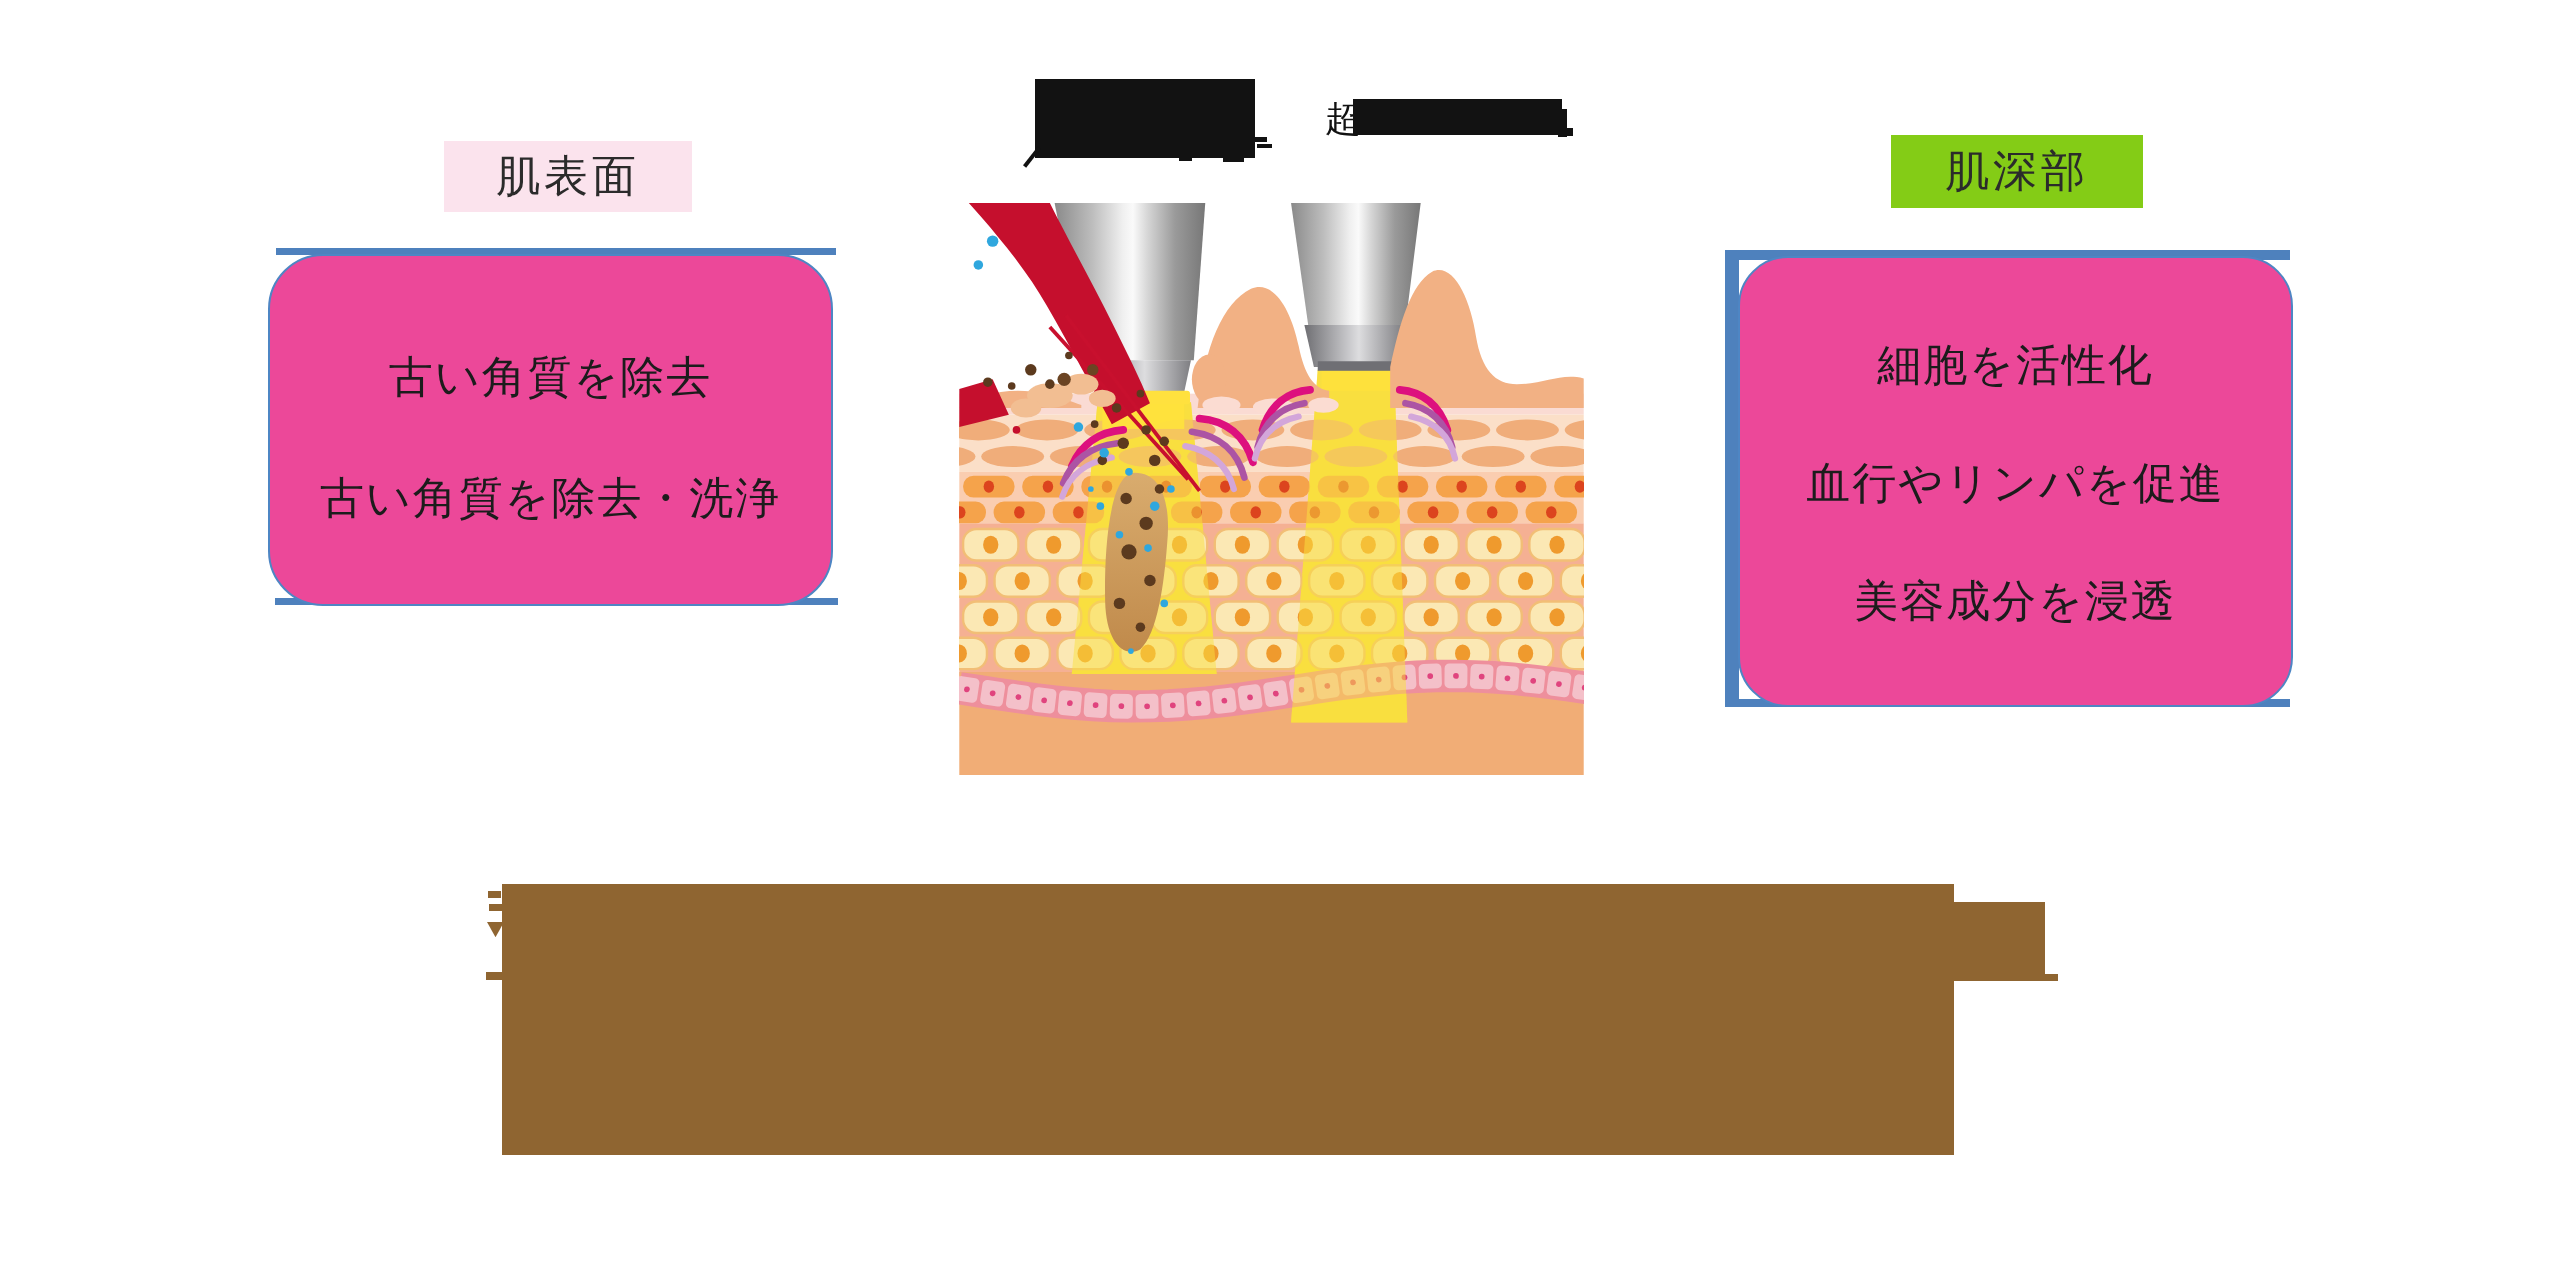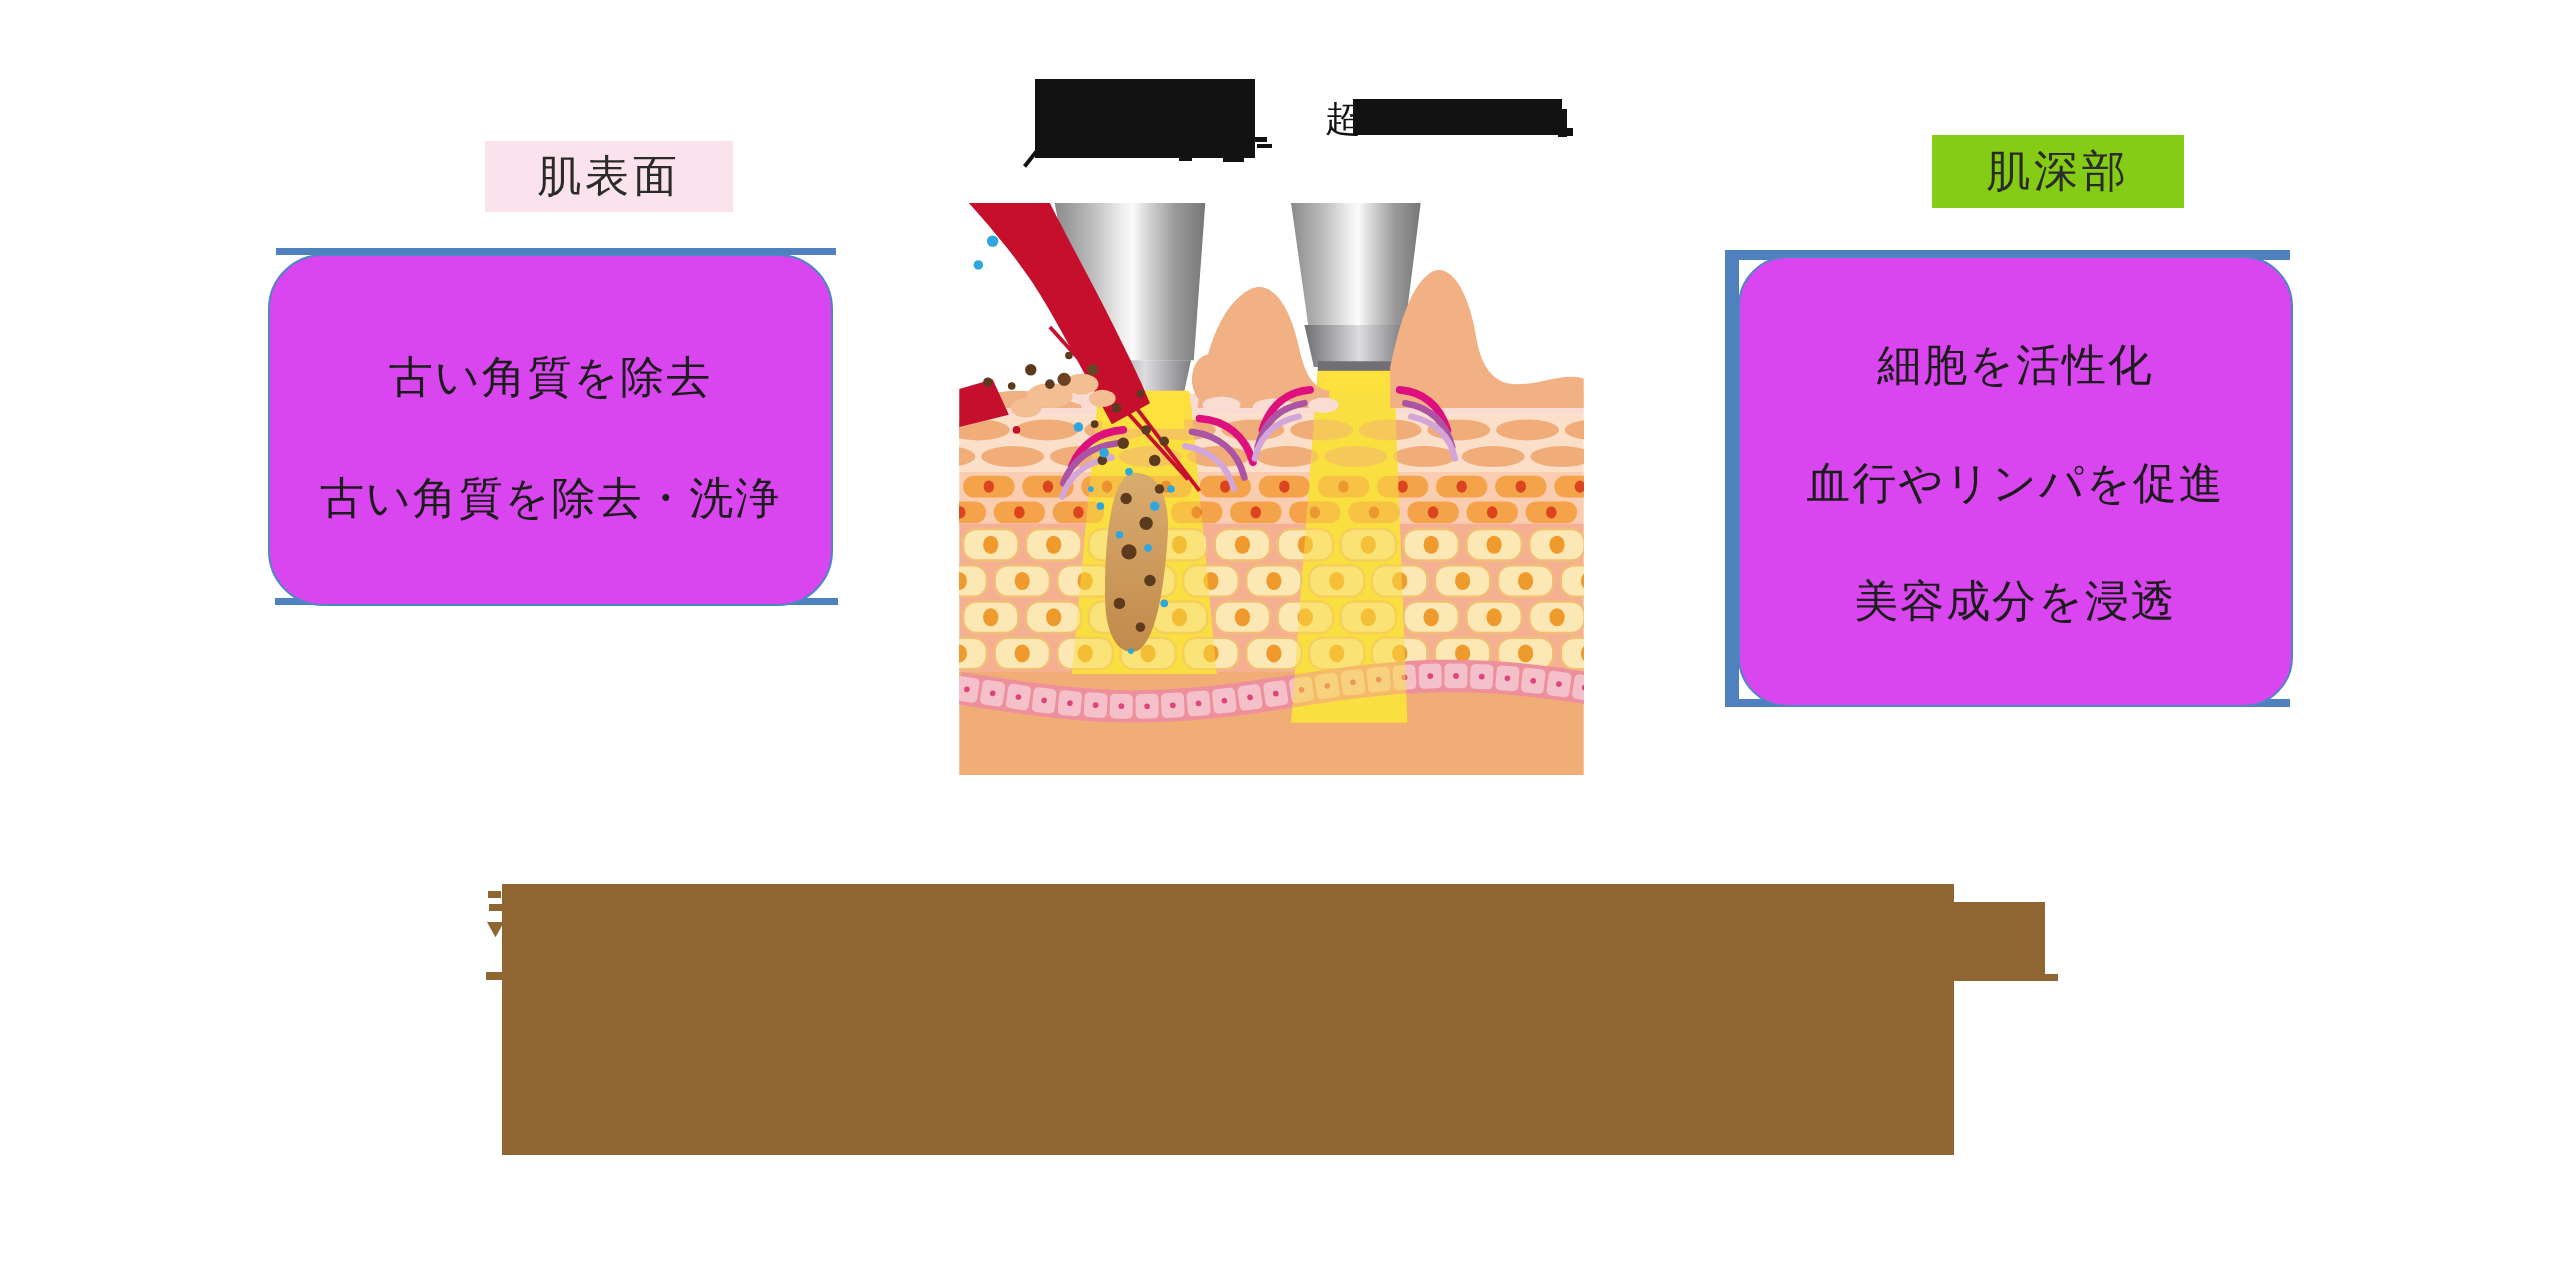--- a/index.html
+++ b/index.html
@@ -1,27 +1,27 @@
 <!DOCTYPE html>
 <html><head>
 <meta charset="utf-8">
 <style>
   html,body{margin:0;padding:0;background:#fff;}
   #stage{position:relative;width:2576px;height:1262px;background:#fff;overflow:hidden;
          font-family:"Liberation Sans",sans-serif;}
   .abs{position:absolute;}
   .pink-label{display:flex;align-items:center;justify-content:center;
-              font-size:44px;letter-spacing:3.8px;color:#2b2b2b;font-weight:500;margin-left:41px;}
+              font-size:44px;letter-spacing:3.8px;color:#2b2b2b;font-weight:500;}
   .callout-line{font-size:44px;font-weight:300;color:#1c1c1c;letter-spacing:1.9px;text-align:center;}
   .callout-body{display:flex;flex-direction:column;justify-content:space-evenly;align-items:center;
                 width:100%;height:100%;box-sizing:border-box;}
   .bar{position:absolute;}
   .redact-black{position:absolute;background:#121212;}
   .redact-brown{position:absolute;background:#8F6531;}
-  .rounded-box{position:absolute;background:#d946ef;}
+  .rounded-box{position:absolute;background:#ec4899;}
   #device-label-char{position:absolute;font-size:36px;color:#121212;font-weight:500;}
 </style>
 </head>
 <body>
 
 <div id="stage">
 
   <div class="redact-black" style="left:1035px;top:79px;width:220px;height:79px;"></div>
   <div class="redact-black" style="left:1030px;top:145px;width:3.8px;height:24px;transform:rotate(38deg);"></div>
   <div class="redact-black" style="left:1179px;top:153px;width:13.4px;height:7.6px;"></div>

